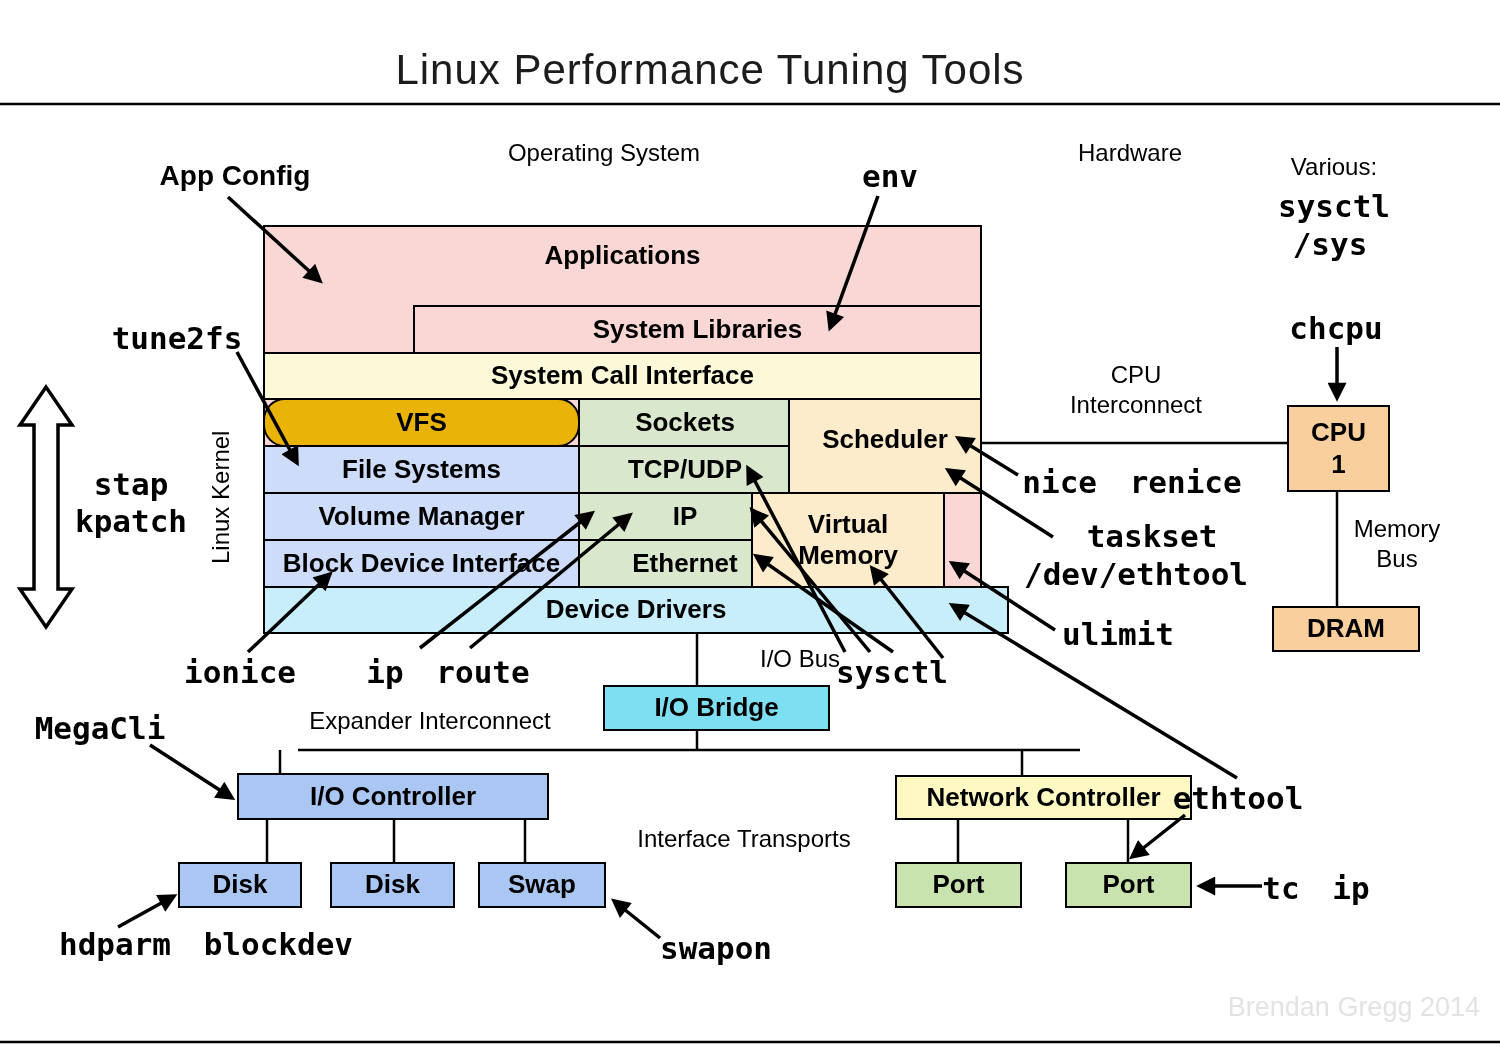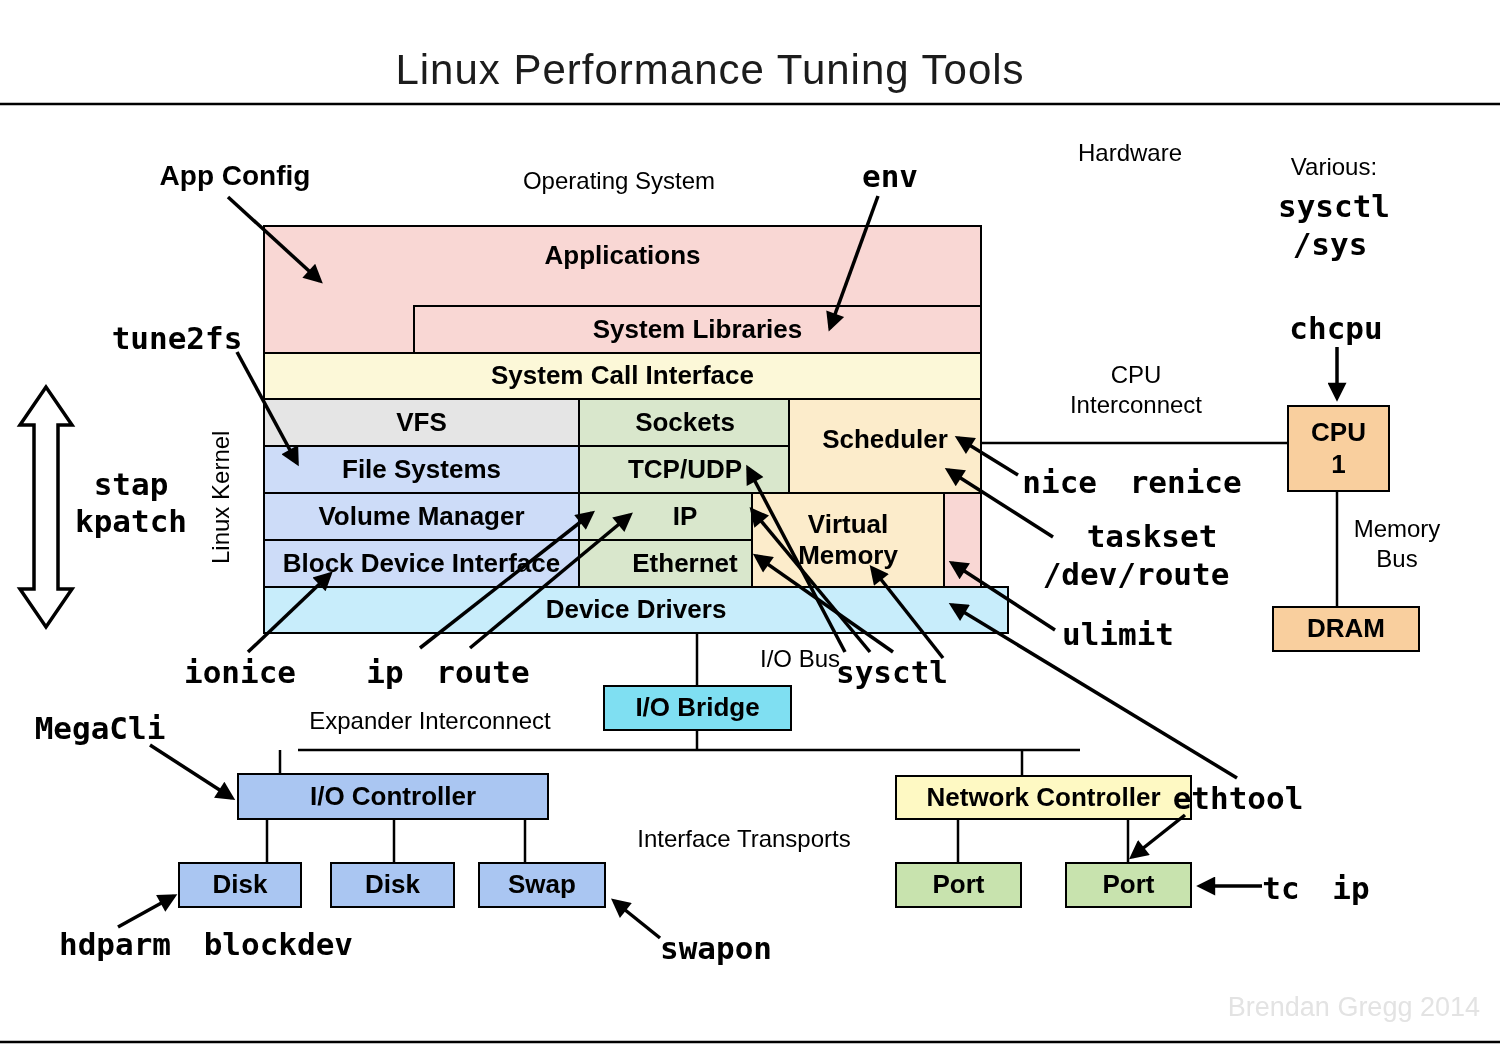--- a/index.html
+++ b/index.html
@@ -33,21 +33,21 @@
   <div class="lbl box-label" style="left:263px;top:240px;width:719px;text-align:center;">Applications</div>
 
   <div class="box" style="left:413px;top:305px;width:569px;height:49px;background:#F9D7D4;">
     <span class="box-label">System Libraries</span>
   </div>
 
   <div class="box" style="left:263px;top:352px;width:719px;height:48px;background:#FCF8D8;">
     <span class="box-label">System Call Interface</span>
   </div>
 
-  <div class="cell" style="left:263px;top:398px;width:317px;height:49px;background:#e5e5e5;">
+  <div class="cell" style="left:263px;top:398px;width:317px;height:49px;background:#eab308;border-radius:22px;">
     <span class="box-label">VFS</span>
     </div>
   <div class="cell" style="left:263px;top:445px;width:317px;height:49px;background:#CDDCF8;">
     <span class="box-label">File Systems</span>
     </div>
   <div class="cell" style="left:263px;top:492px;width:317px;height:49px;background:#CDDCF8;">
     <span class="box-label">Volume Manager</span>
     </div>
   <div class="cell" style="left:263px;top:539px;width:317px;height:49px;background:#CDDCF8;">
     <span class="box-label">Block Device Interface</span>
@@ -71,21 +71,21 @@
     </div>
   <div class="cell" style="left:751px;top:492px;width:194px;height:96px;background:#FCECCB;flex-direction:column;">
     <span class="box-label">Virtual</span>
     <span class="box-label">Memory</span>
   </div>
 
   <div class="box" style="left:263px;top:586px;width:746px;height:48px;background:#C8EDFB;">
     <span class="box-label">Device Drivers</span>
     </div>
 
-  <div class="box" style="left:603px;top:685px;width:189px;height:46px;background:#7FDFF2;">
+  <div class="box" style="left:603px;top:685px;width:227px;height:46px;background:#7FDFF2;">
     <span class="box-label">I/O Bridge</span>
     </div>
 
   <div class="box" style="left:237px;top:773px;width:312px;height:47px;background:#AAC6F2;">
     <span class="box-label">I/O Controller</span>
     </div>
   <div class="box" style="left:178px;top:862px;width:124px;height:46px;background:#AAC6F2;">
     <span class="box-label">Disk</span>
     </div>
   <div class="box" style="left:330px;top:862px;width:125px;height:46px;background:#AAC6F2;">
@@ -157,21 +157,21 @@
       <line x1="1262" y1="886" x2="1200" y2="886" marker-end="url(#ah)"></line>
       <line x1="660" y1="938" x2="614" y2="901" marker-end="url(#ah)"></line>
       <line x1="118" y1="927" x2="174" y2="896" marker-end="url(#ah)"></line>
       <line x1="150" y1="745" x2="232" y2="798" marker-end="url(#ah)"></line>
       <line x1="1337" y1="347" x2="1337" y2="398" marker-end="url(#ah)"></line>
     </g>
 
     <polygon points="46,387 20,425 34,425 34,589 20,589 46,627 72,589 58,589 58,425 72,425" fill="#fff" stroke="#000" stroke-width="3.5" stroke-linejoin="miter"></polygon>
   </svg>
 
-  <div class="lbl sec-label" style="left:469px;top:138px;width:300px;margin-top:28px;">Operating System</div>
+  <div class="lbl sec-label" style="left:454px;top:138px;width:300px;">Operating System</div>
   <div class="lbl sec-label" style="left:1030px;top:138px;width:200px;">Hardware</div>
   <div class="lbl sec-label" style="left:1234px;top:152px;width:200px;">Various:</div>
   <div class="lbl mono" style="left:1234px;top:188px;width:200px;">sysctl</div>
   <div class="lbl mono" style="left:1230px;top:226px;width:200px;">/sys</div>
   <div class="lbl mono" style="left:1236px;top:310px;width:200px;">chcpu</div>
   <div class="lbl sec-label" style="left:1016px;top:360px;width:240px;">
     <div>CPU</div>
     <div>Interconnect</div>
   </div>
   <div class="lbl sec-label" style="left:1297px;top:514px;width:200px;">
@@ -186,21 +186,21 @@
   <div class="lbl mono" style="left:790px;top:158px;width:200px;">env</div>
   <div class="lbl mono" style="left:77px;top:320px;width:200px;">tune2fs</div>
   <div class="lbl mono" style="left:31px;top:466px;width:200px;">stap</div>
   <div class="lbl mono" style="left:31px;top:503px;width:200px;">kpatch</div>
   <div class="lbl sec-label" id="linux-kernel-label" style="left:206px;top:402px;width:32px;height:190px;">Linux Kernel</div>
   <div class="lbl mono" style="left:140px;top:654px;width:200px;">ionice</div>
   <div class="lbl mono ws" style="left:323px;top:654px;width:250px;">ip route</div>
   <div class="lbl mono" style="left:792px;top:654px;width:200px;">sysctl</div>
   <div class="lbl mono ws" style="left:1002px;top:464px;width:260px;">nice renice</div>
   <div class="lbl mono" style="left:1032px;top:518px;width:240px;">taskset</div>
-  <div class="lbl mono" style="left:1016px;top:556px;width:240px;">/dev/route</div>
+  <div class="lbl mono" style="left:1016px;top:556px;width:240px;">/dev/ethtool</div>
   <div class="lbl mono" style="left:1018px;top:616px;width:200px;">ulimit</div>
   <div class="lbl mono" style="left:1138px;top:780px;width:200px;">ethtool</div>
   <div class="lbl mono ws" style="left:1216px;top:870px;width:200px;">tc ip</div>
   <div class="lbl mono" style="left:10px;top:710px;width:180px;">MegaCli</div>
   <div class="lbl mono ws" style="left:36px;top:926px;width:340px;">hdparm blockdev</div>
   <div class="lbl mono" style="left:616px;top:930px;width:200px;">swapon</div>
 
   <div class="lbl" id="watermark" style="left:1100px;top:992px;width:380px;">Brendan Gregg 2014</div>
 </div>
 

